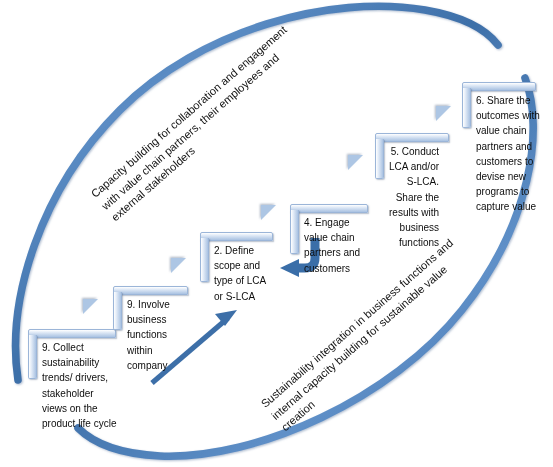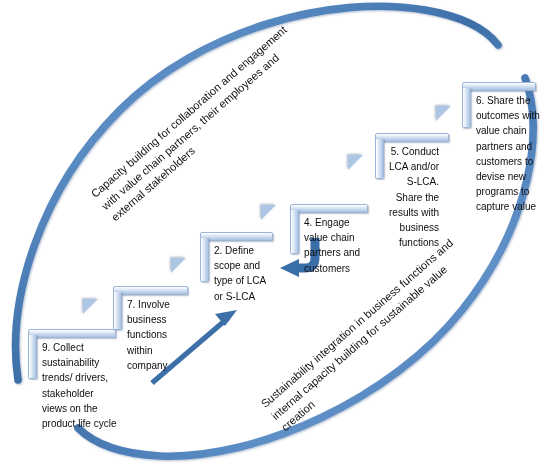--- a/index.html
+++ b/index.html
@@ -98,21 +98,21 @@
 sustainability
 trends/ drivers,
 stakeholder
 views on the
 product life cycle</div>
   </div>
 
   <div class="step" style="left:113px;top:286px;width:100px;height:84px;">
     <div class="bracket-top" style="width:75px;"></div>
     <div class="bracket-left" style="height:38px;"></div>
-    <div class="step-text">7. Involve
+    <div class="step-text">9. Involve
 business
 functions
 within
 company</div>
   </div>
 
   <div class="step" style="left:200px;top:232px;width:104px;height:72px;">
     <div class="bracket-top" style="width:73px;"></div>
     <div class="bracket-left" style="height:44px;"></div>
     <div class="step-text">2. Define

